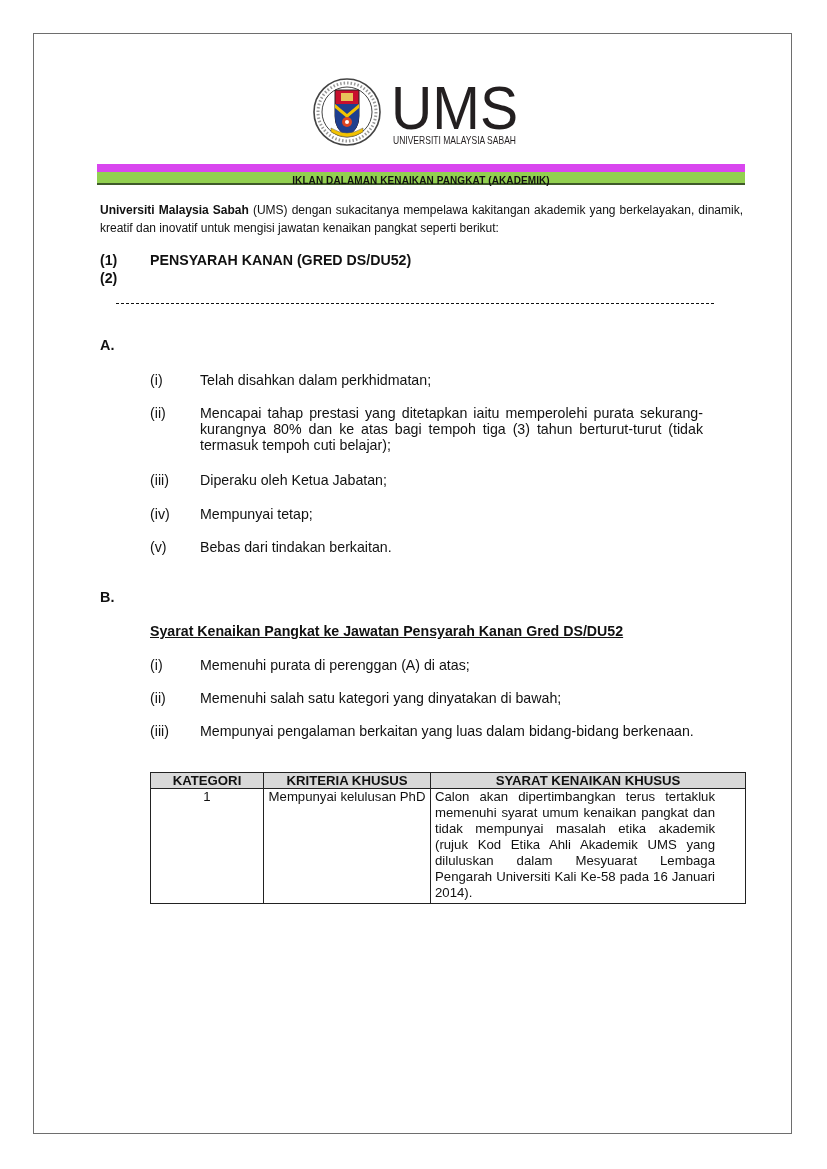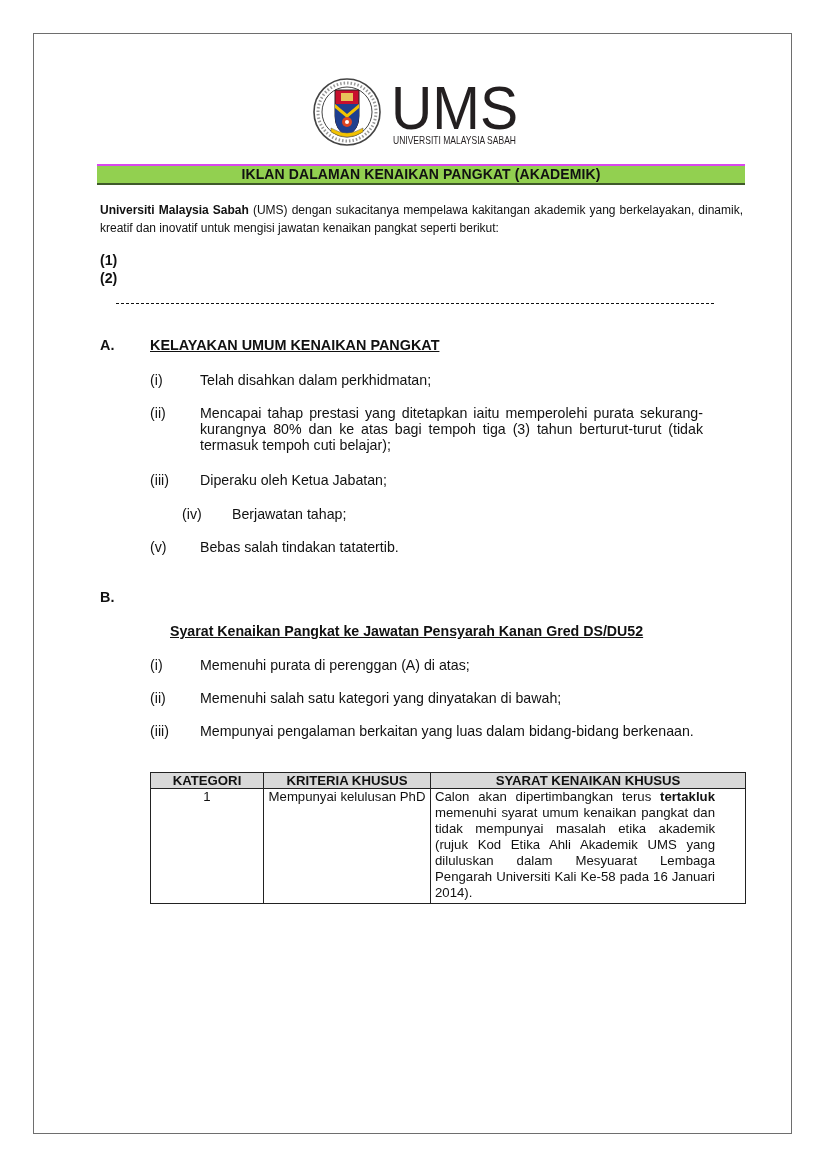--- a/index.html
+++ b/index.html
@@ -3,47 +3,47 @@
 <meta charset="utf-8">
 <style>
   html, body { margin: 0; padding: 0; background: #ffffff; }
   body { width: 827px; height: 1169px; position: relative; overflow: hidden;
          font-family: "Liberation Sans", sans-serif; color: #111; }
   .page-border { position: absolute; left: 33px; top: 33px; width: 759px; height: 1101px;
                  border: 1px solid #6e6e6e; box-sizing: border-box; }
   .logo { position: absolute; left: 313px; top: 76px; width: 205px; height: 72px; }
   .logo svg { display: block; }
   .banner { position: absolute; left: 97px; top: 164px; width: 648px; height: 21px;
-            background: #92d050; border-top: 2px solid #d946ef; border-bottom: 2px solid #3f5a2a;
-            box-sizing: border-box; text-align: center; font-weight: bold; font-size: 14px;
+            background: #92d050; border-top: 8px solid #d946ef; border-bottom: 2px solid #3f5a2a;
+            box-sizing: border-box; text-align: center; font-weight: bold; font-size: 10px;
             line-height: 17px; letter-spacing: 0.1px; }
   .intro { position: absolute; left: 100px; top: 201px; width: 643px; font-size: 12px;
            line-height: 18px; text-align: justify; }
   .intro b { font-weight: bold; }
   .pos-list { position: absolute; left: 100px; top: 251px; font-size: 14.2px; font-weight: bold; line-height: 18px; }
   .pos-row { display: flex; }
   .pos-num { width: 50px; }
   .dash-line { position: absolute; left: 116px; top: 303px; width: 598px; height: 0;
                border-top: 1.6px dashed #111; }
   .section-head { position: absolute; left: 100px; font-size: 14.4px; font-weight: bold; display: flex; }
   .section-letter { width: 50px; }
   .section-title { text-decoration: underline; }
-  .sub-head { position: absolute; left: 150px; font-size: 14.2px; font-weight: bold; text-decoration: underline; margin-left: 20px; }
+  .sub-head { position: absolute; left: 150px; font-size: 14.2px; font-weight: bold; text-decoration: underline; }
   .item { position: absolute; left: 150px; width: 553px; display: flex; font-size: 14.2px; line-height: 16px; }
   .item-num { width: 50px; flex: none; }
   .item-text { flex: 1; text-align: justify; }
   .item-text.spread { text-align: justify; text-align-last: left; }
   table.crit { position: absolute; left: 150px; top: 772px; width: 596px; border-collapse: collapse;
                font-size: 13.2px; }
   table.crit th, table.crit td { border: 1px solid #222; padding: 0 4px; vertical-align: top; line-height: 16px; }
   table.crit th { background: #d9d9d9; font-weight: bold; text-align: center; height: 15px; line-height: 15px; }
   table.crit td.cat { text-align: center; width: 104px; }
   table.crit td.crit-text { width: 158px; text-align: center; }
   table.crit td.req { text-align: justify; padding-right: 30px; padding-bottom: 2px; }
-  table.crit td.req b { font-weight: bold; margin-top: 16px; }
+  table.crit td.req b { font-weight: normal; margin-top: 16px; }
 </style>
 </head>
 <body>
 
 <div class="page-border"></div>
 
 <div class="logo">
   <svg width="205" height="72" viewBox="0 0 205 72">
     <g>
       <circle cx="34" cy="36" r="33" fill="#fff" stroke="#444" stroke-width="1.6"></circle>
@@ -64,52 +64,52 @@
 
 <div class="banner">IKLAN DALAMAN KENAIKAN PANGKAT (AKADEMIK)</div>
 
 <div class="intro">
   <b>Universiti Malaysia Sabah</b><span> (UMS) dengan sukacitanya mempelawa kakitangan akademik yang berkelayakan, dinamik, kreatif dan inovatif untuk mengisi jawatan kenaikan pangkat seperti berikut:</span>
 </div>
 
 <div class="pos-list">
   <div class="pos-row">
     <span class="pos-num">(1)</span>
+    <span>PENSYARAH KANAN (GRED DS/DU52)</span>
   </div>
   <div class="pos-row">
     <span class="pos-num">(2)</span>
   </div>
 </div>
 
 <div class="dash-line"></div>
 
 <div class="section-head" style="top:337px;">
   <span class="section-letter">A.</span>
-  <span class="section-title">KELAYAKAN UMUM KENAIKAN PANGKAT</span>
 </div>
 
 <div class="item" style="top:372px;">
   <span class="item-num">(i)</span>
   <span class="item-text">Telah disahkan dalam perkhidmatan;</span>
 </div>
 <div class="item" style="top:405px;">
   <span class="item-num">(ii)</span>
   <span class="item-text">Mencapai tahap prestasi yang ditetapkan iaitu memperolehi purata sekurang-kurangnya 80% dan ke atas bagi tempoh tiga (3) tahun berturut-turut (tidak termasuk tempoh cuti belajar);</span>
 </div>
 <div class="item" style="top:472px;">
   <span class="item-num">(iii)</span>
   <span class="item-text">Diperaku oleh Ketua Jabatan;</span>
 </div>
-<div class="item" style="top:506px;margin-left:32px;">
+<div class="item" style="top:506px;">
   <span class="item-num">(iv)</span>
-  <span class="item-text">Berjawatan tahap;</span>
+  <span class="item-text">Mempunyai tetap;</span>
 </div>
 <div class="item" style="top:539px;">
   <span class="item-num">(v)</span>
-  <span class="item-text">Bebas salah tindakan tatatertib.</span>
+  <span class="item-text">Bebas dari tindakan berkaitan.</span>
 </div>
 
 <div class="section-head" style="top:589px;">
   <span class="section-letter">B.</span>
 </div>
 
 <div class="sub-head" style="top:623px;">Syarat Kenaikan Pangkat ke Jawatan Pensyarah Kanan Gred DS/DU52</div>
 
 <div class="item" style="top:657px;">
   <span class="item-num">(i)</span>

